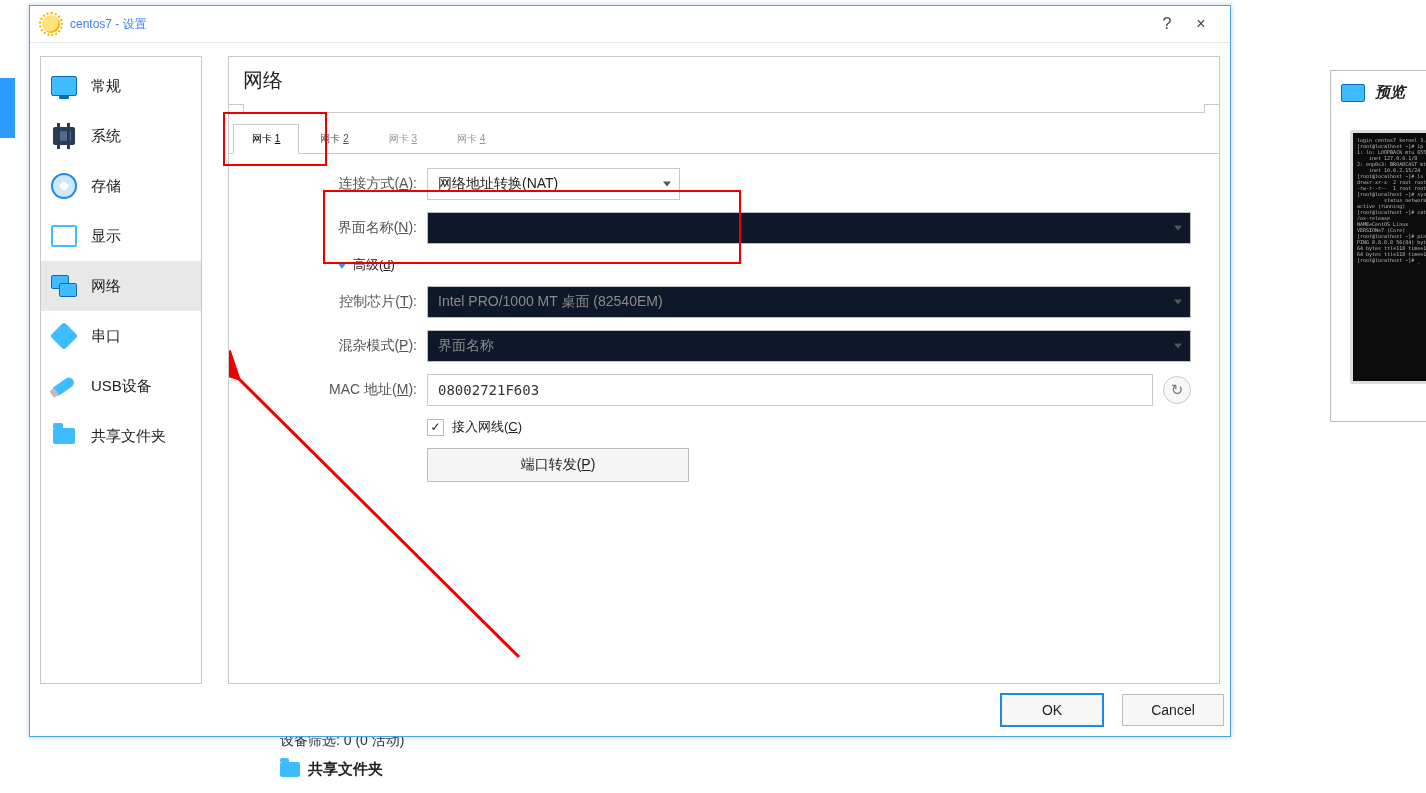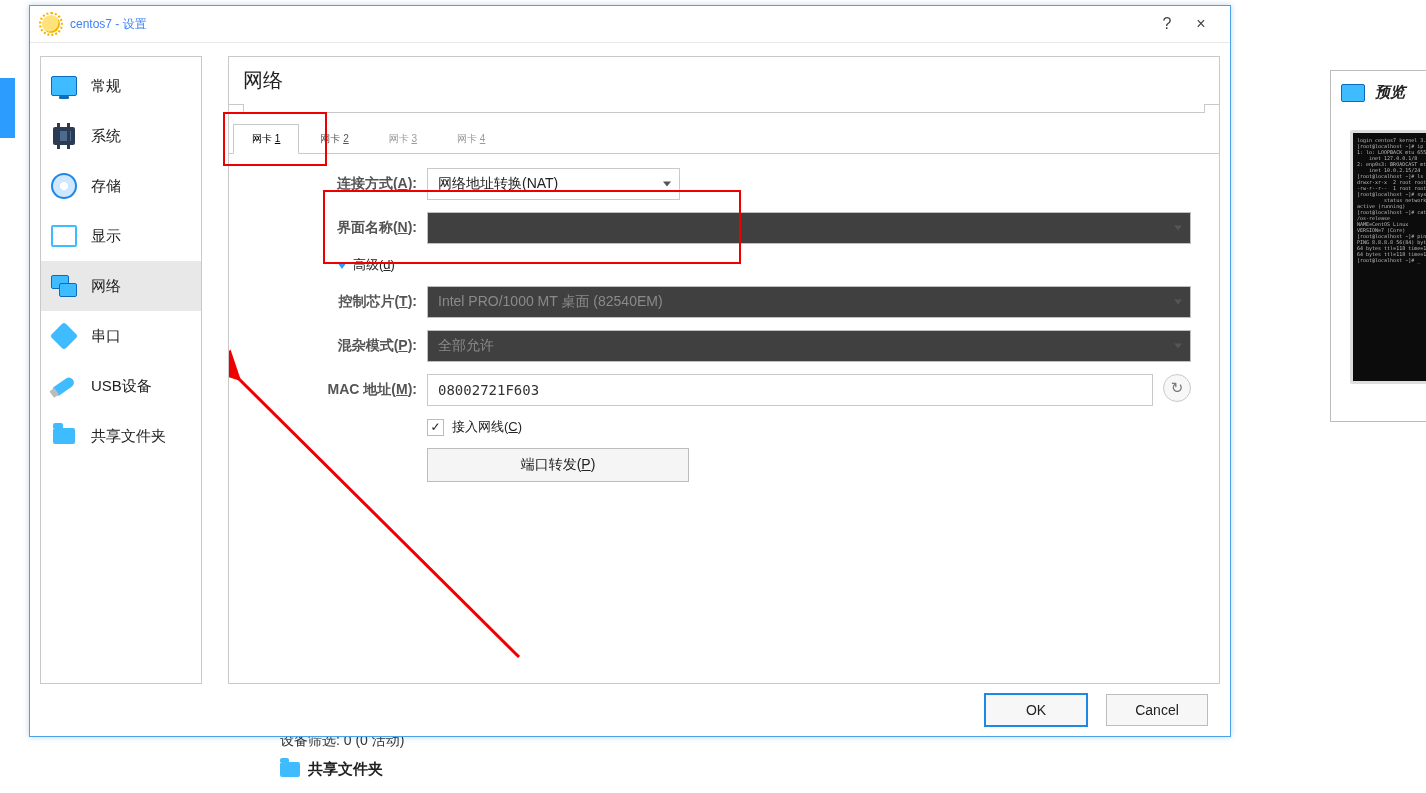--- a/index.html
+++ b/index.html
@@ -60,37 +60,37 @@
   .tab u{text-decoration:underline;}
   .tab.active{border:1px solid #c9c9c9;border-bottom:1px solid #fff;background:#fff;color:#000;}
   .tab.disabled{color:#9a9a9a;}
   
   .form{padding:14px 28px 0 28px;}
   .chk-row{display:flex;align-items:center;gap:8px;color:#8a8a8a;margin-bottom:14px;}
   .chk{width:15px;height:15px;border:1px solid #bcbcbc;display:inline-flex;align-items:center;justify-content:center;background:#fff;}
   .chk.checked:after{content:"✓";font-size:12px;color:#8a8a8a;line-height:1;}
   .chk.dark.checked:after{color:#222;}
   .frow{display:flex;align-items:center;margin-bottom:12px;}
-  .flabel{width:160px;text-align:right;padding-right:10px;color:#555;font-size:14px;font-weight:bold;}
+  .flabel{width:160px;text-align:right;padding-right:10px;color:#555;font-size:14px;}
   .flabel .hot{text-decoration:underline;}
-  .fctrl{flex:1;display:flex;align-items:flex-start;gap:10px;}
+  .fctrl{flex:1;display:flex;align-items:center;gap:10px;}
   .select{height:30px;border:1px solid #c9c9c9;background:#fff;display:flex;align-items:center;padding:0 26px 0 10px;position:relative;font-size:14px;}
   .select .caret{position:absolute;right:8px;top:50%;transform:translateY(-50%);width:0;height:0;border-left:4px solid transparent;border-right:4px solid transparent;border-top:5px solid #555;}
-  .select.disabled{background:#404040;color:#8a8a8a;border-color:#c0c0c0;}
+  .select.disabled{background:#0f172a;color:#8a8a8a;border-color:#c0c0c0;}
   .select.wide{flex:1;}
   .txt{height:30px;border:1px solid #c9c9c9;background:#fff;flex:1;display:flex;align-items:center;padding:0 10px;font-family:"Consolas",monospace;font-size:14px;color:#333;}
   .btn-refresh{width:26px;height:26px;border:1px solid #c9c9c9;border-radius:50%;display:flex;align-items:center;justify-content:center;background:#f7f7f7;color:#7a7a7a;font-size:15px;}
   .adv-row{margin-left:80px;display:flex;align-items:center;gap:6px;margin-bottom:12px;color:#222;}
   .tri{width:0;height:0;border-left:5px solid transparent;border-right:5px solid transparent;border-top:7px solid #2d9cff;}
   .portfwd-btn{margin-left:170px;height:32px;width:260px;border:1px solid #bcbcbc;background:#f5f5f5;display:flex;align-items:center;justify-content:center;font-size:14px;}
   
   .red-box{position:absolute;border:2px solid #ef0000;pointer-events:none;}
   .arrow-svg{position:absolute;pointer-events:none;}
   
-  .footer{position:absolute;left:0;right:0;bottom:0;height:52px;display:flex;align-items:center;justify-content:flex-end;gap:18px;padding:0 22px;}
+  .footer{position:absolute;left:0;right:0;bottom:0;height:52px;display:flex;align-items:center;justify-content:flex-end;gap:18px;padding:0 6px;}
   .btn{width:100px;height:30px;border:1px solid #bcbcbc;background:#f7f7f7;display:flex;align-items:center;justify-content:center;font-size:14px;}
   .btn.default{border:2px solid #1e88e5;}
 </style>
 </head>
 <body>
 
 <div class="canvas">
 
   <div class="bg-left-bar"></div>
   <div class="bg-bottom-piece">设备筛选:    0 (0 活动)</div>
@@ -241,21 +241,21 @@
                 <span>Intel PRO/1000 MT 桌面 (82540EM)</span>
                 <span class="caret"></span>
               </div>
             </div>
           </div>
 
           <div class="frow">
             <div class="flabel"><span>混杂模式(</span><span class="hot">P</span><span>):</span></div>
             <div class="fctrl">
               <div class="select disabled wide">
-                <span>全部允许</span>
+                <span>界面名称</span>
                 <span class="caret"></span>
               </div>
             </div>
           </div>
 
           <div class="frow">
             <div class="flabel"><span>MAC 地址(</span><span class="hot">M</span><span>):</span></div>
             <div class="fctrl">
               <div class="txt">08002721F603</div>
               <div class="btn-refresh">↻</div>

